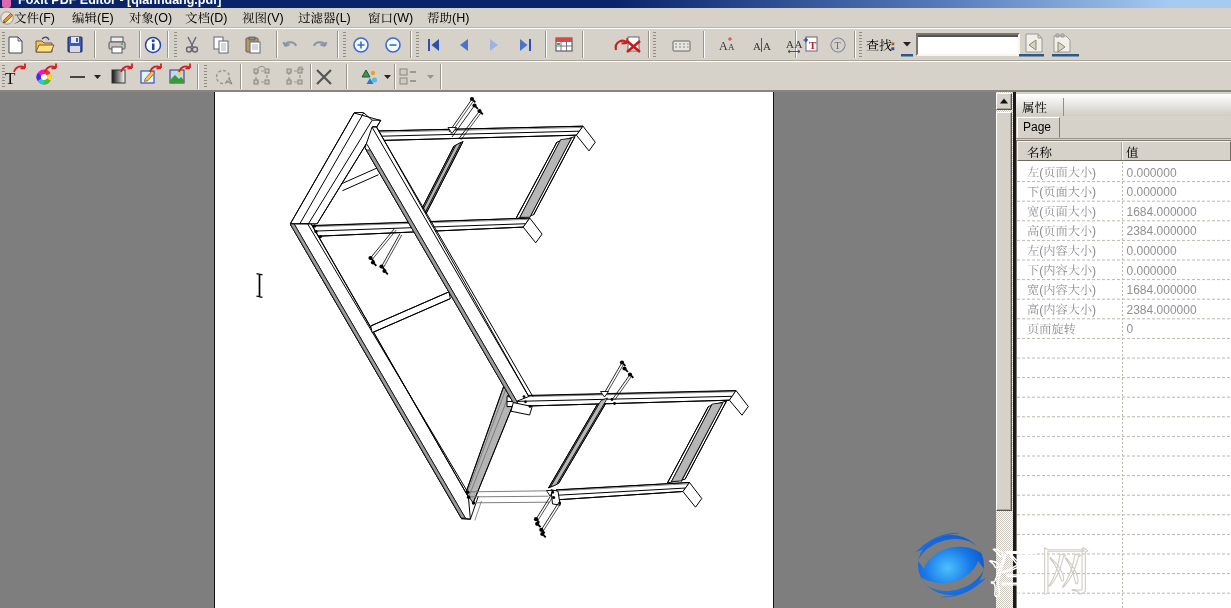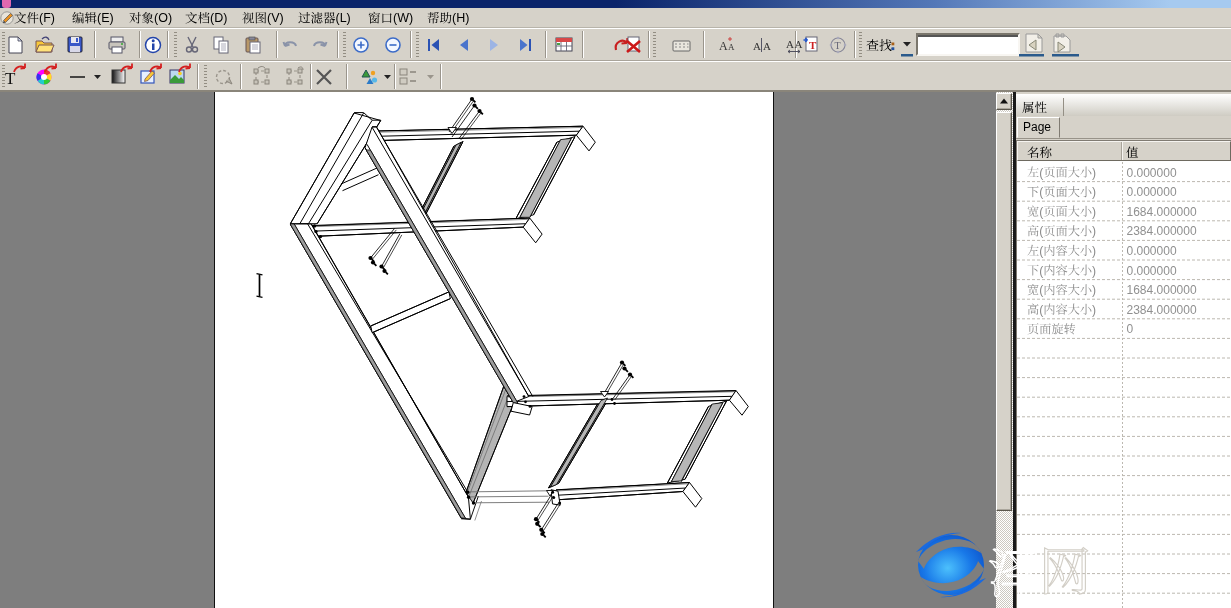--- a/index.html
+++ b/index.html
@@ -4,20 +4,23 @@
 html,body{width:1231px;height:608px;overflow:hidden;background:#d6d2c9;font-family:"Liberation Sans",sans-serif;-webkit-font-smoothing:antialiased}
 text{-webkit-font-smoothing:antialiased}
 #root{position:relative;width:1231px;height:608px}
 .abs{position:absolute}
 .sep{position:absolute;width:2px;background:#9a958c;border-right:1px solid #fff}
 .grip{position:absolute;width:3px;background-image:repeating-linear-gradient(to bottom,#928d82 0 1px,transparent 1px 3px)}
 </style></head><body>
 <div id="root">
     <div class="abs" style="left:0;top:0;width:1231px;height:8px;background:linear-gradient(to right,#0a246a 0%,#0a246a 50%,#5478b8 76%,#a6caf0 95%)"></div>
     <div class="abs" style="left:2px;top:0px;width:9px;height:8px;background:#e068b0;border-radius:0 0 3px 3px"></div>
+    <div class="abs" style="left:0;top:0;width:400px;height:8px;overflow:hidden">
+      <div class="abs" style="left:18px;top:-7px;color:#fff;font-weight:bold;font-size:12.5px;white-space:nowrap;font-family:Liberation Sans,sans-serif">Foxit PDF Editor - [qianhuang.pdf]</div>
+    </div>
     <div class="abs" style="left:0;top:8px;width:1231px;height:20px;background:#d6d2c9;border-bottom:1px solid #b8b4aa"></div>
     <div class="abs" style="left:0;top:28px;width:1231px;height:33px;background:#d6d2c9;border-top:1px solid #fff;border-bottom:1px solid #a9a49a"></div>
     <div class="abs" style="left:0;top:61px;width:1231px;height:31px;background:#d6d2c9;border-top:1px solid #fff"></div>
     <div class="abs" style="left:0;top:90px;width:1231px;height:2px;background:#8a857a"></div>
     <div class="abs" style="left:916px;top:33px;width:104px;height:23px;background:#fff;border:2px solid;border-color:#7a766c #f8f6f2 #f8f6f2 #7a766c"></div>
     <div class="abs" style="left:918px;top:35px;width:100px;height:2px;background:#555"></div>
     <div class="sep" style="left:94px;top:31px;height:27px"></div>
     <div class="sep" style="left:139px;top:31px;height:27px"></div>
     <div class="sep" style="left:167px;top:31px;height:27px"></div>
     <div class="sep" style="left:276px;top:31px;height:27px"></div>

